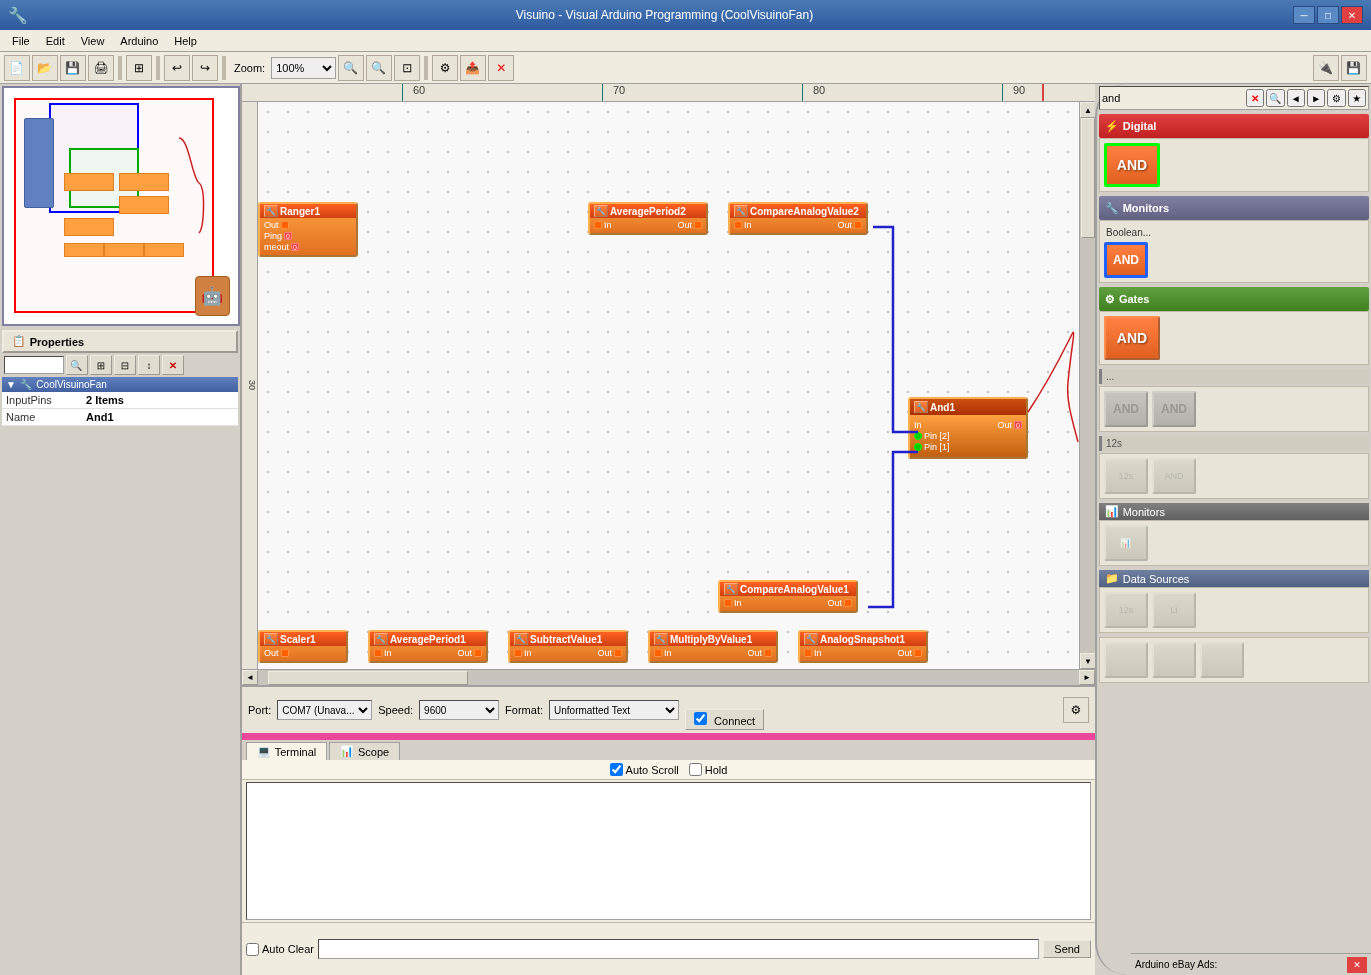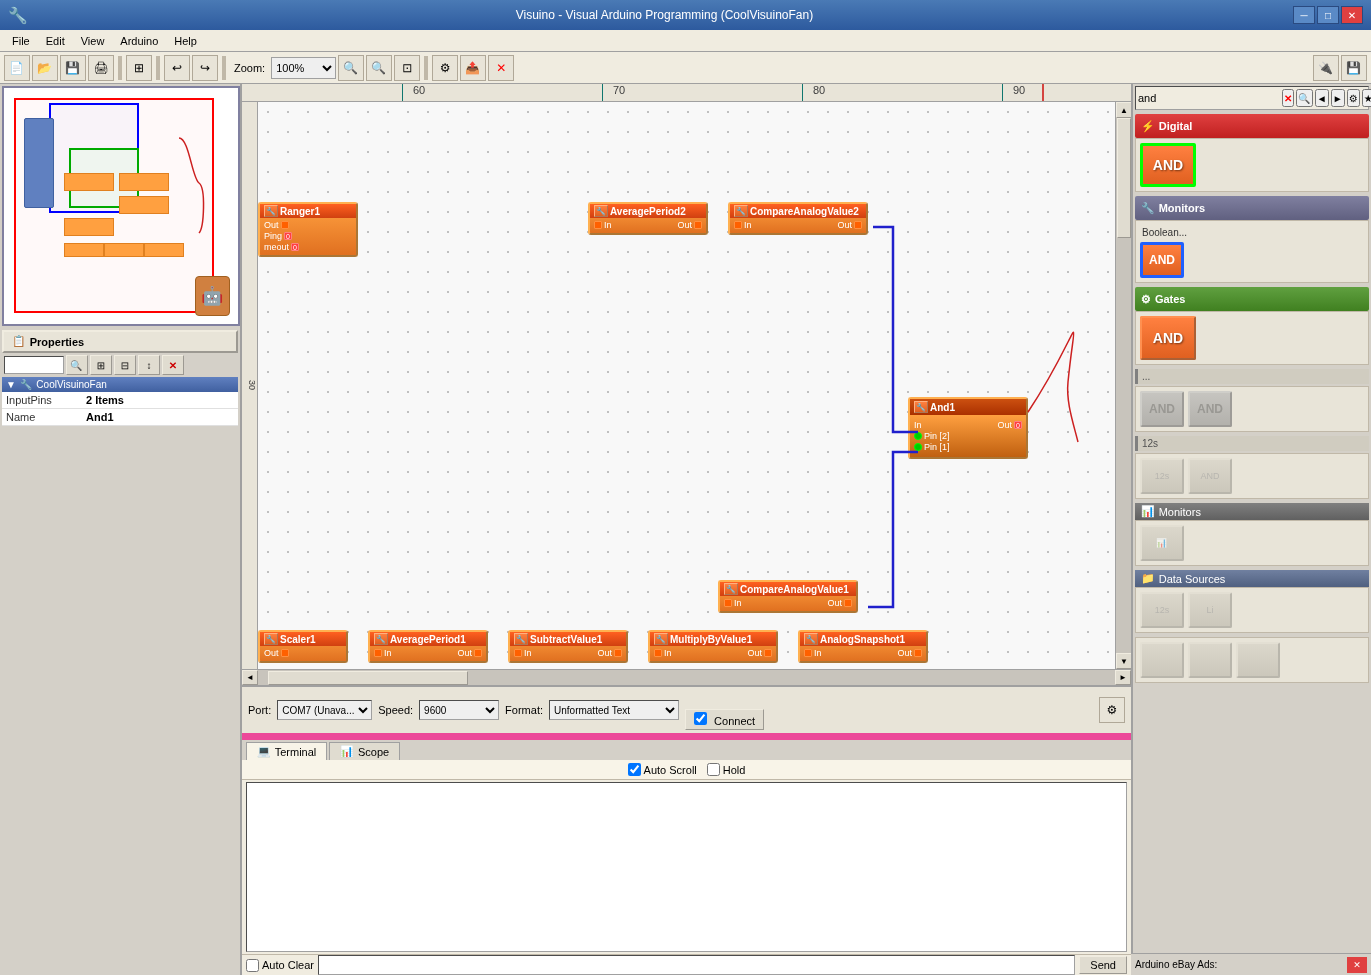--- a/index.html
+++ b/index.html
@@ -125,26 +125,27 @@
       display: flex;
       padding: 2px 4px;
       background: white;
       border-bottom: 1px solid #e0e0e0;
     }
     .prop-name { width: 80px; color: #333; font-size: 11px; }
     .prop-value { color: #000; font-size: 11px; font-weight: bold; }
 
     
     #right-panel {
-      width: 240px;
+      width: 276px;
       background: #d4d0c8;
       border-left: 2px solid #a0a0a0;
       display: flex;
       flex-direction: column;
       padding: 2px;
+      border-radius: 32px;
     }
 
     
     #search-bar {
       display: flex;
       align-items: center;
       background: #f0ece0;
       border: 1px inset #a0a0a0;
       padding: 2px;
       margin-bottom: 4px;
@@ -426,21 +427,21 @@
     #term-content {
       flex: 1;
       background: white;
       border: 1px inset #a0a0a0;
       margin: 2px 4px;
       overflow-y: auto;
     }
     #term-footer {
       display: flex;
       align-items: center;
-      padding: 0 4px;
+      padding: 16px 4px;
       background: #f0ece0;
       border-top: 1px solid #c0b8a8;
       gap: 4px;
     }
     #term-input { flex: 1; height: 20px; border: 1px inset #a0a0a0; font-size: 11px; background: white; padding: 0 4px; }
     .send-btn { padding: 2px 10px; background: #e0dcd0; border: 1px outset #f0ece0; font-size: 11px; cursor: pointer; }
 
     
     #canvas-vscroll {
       width: 16px;

